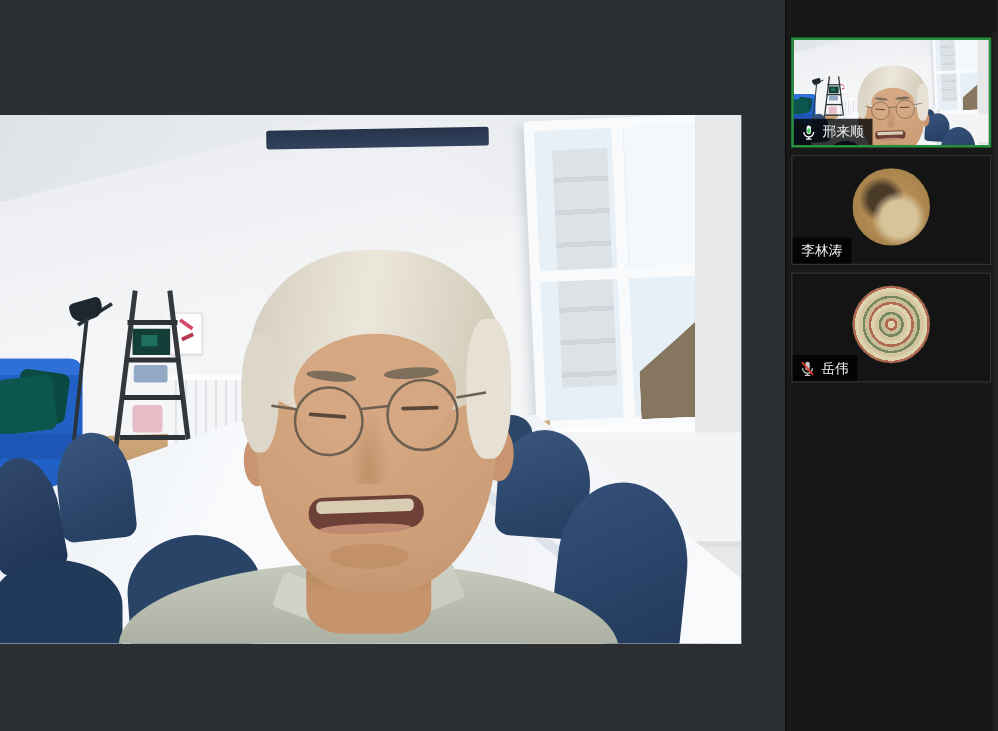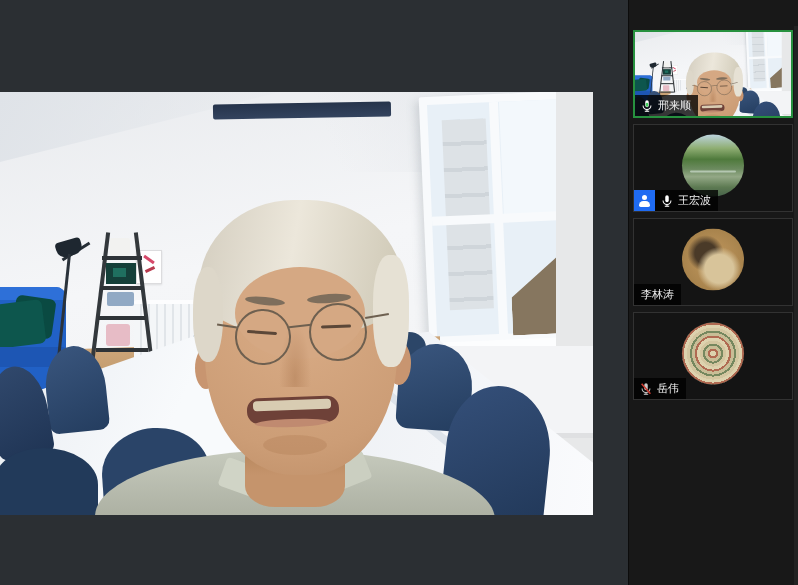--- a/index.html
+++ b/index.html
@@ -376,41 +376,20 @@
               <line x1="8" y1="12" x2="8" y2="14" stroke="#ffffff" stroke-width="1.2"></line>
               <line x1="5.5" y1="14" x2="10.5" y2="14" stroke="#ffffff" stroke-width="1.2"></line>
             </svg>
           </span>
           <span>邢来顺</span>
         </div>
       </div>
     </div>
 
 
-    <div class="tile">
-      <div class="avatar av-lake">
-          <i></i>
-        </div>
-      <div class="label-row">
-        <div class="badge badge-blue">
-            <div class="person-glyph"></div>
-          </div>
-        <div class="name-label">
-          <span class="mic">
-            <svg viewBox="0 0 16 16" width="14" height="14">
-              <rect x="6" y="1.5" width="4" height="8" rx="2" fill="#ffffff"></rect>
-              <path d="M3.5 7.5a4.5 4.5 0 0 0 9 0" fill="none" stroke="#ffffff" stroke-width="1.2"></path>
-              <line x1="8" y1="12" x2="8" y2="14" stroke="#ffffff" stroke-width="1.2"></line>
-              <line x1="5.5" y1="14" x2="10.5" y2="14" stroke="#ffffff" stroke-width="1.2"></line>
-            </svg>
-          </span>
-          <span>王宏波</span>
-        </div>
-      </div>
-    </div>
 
     <div class="tile">
       <div class="avatar av-horse"></div>
       <div class="label-row">
         <div class="name-label noicon">
           <span>李林涛</span>
         </div>
       </div>
     </div>
 

